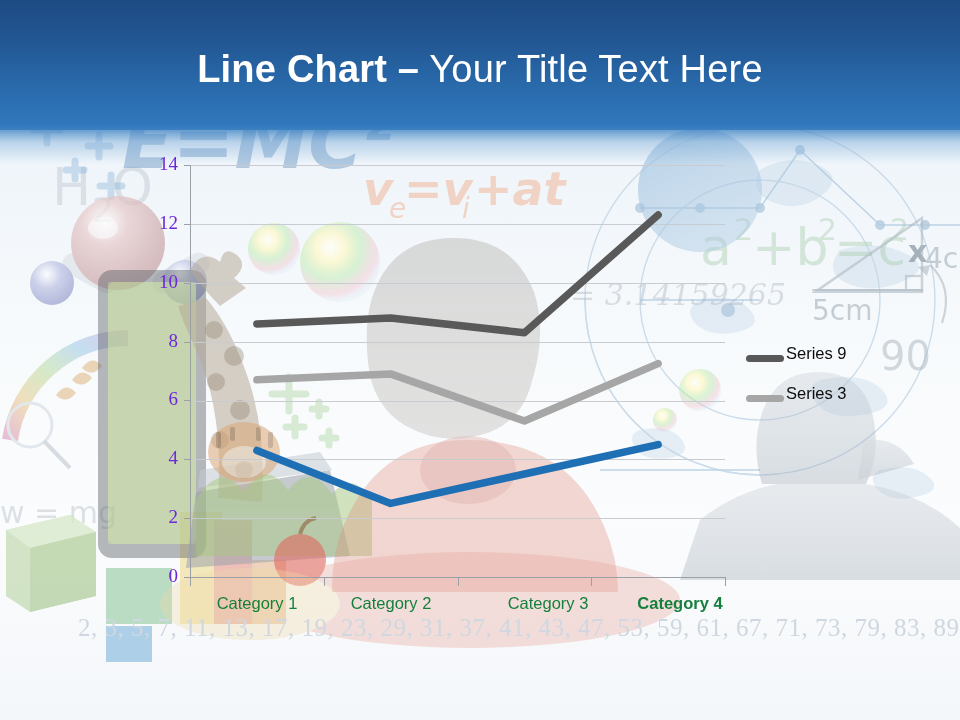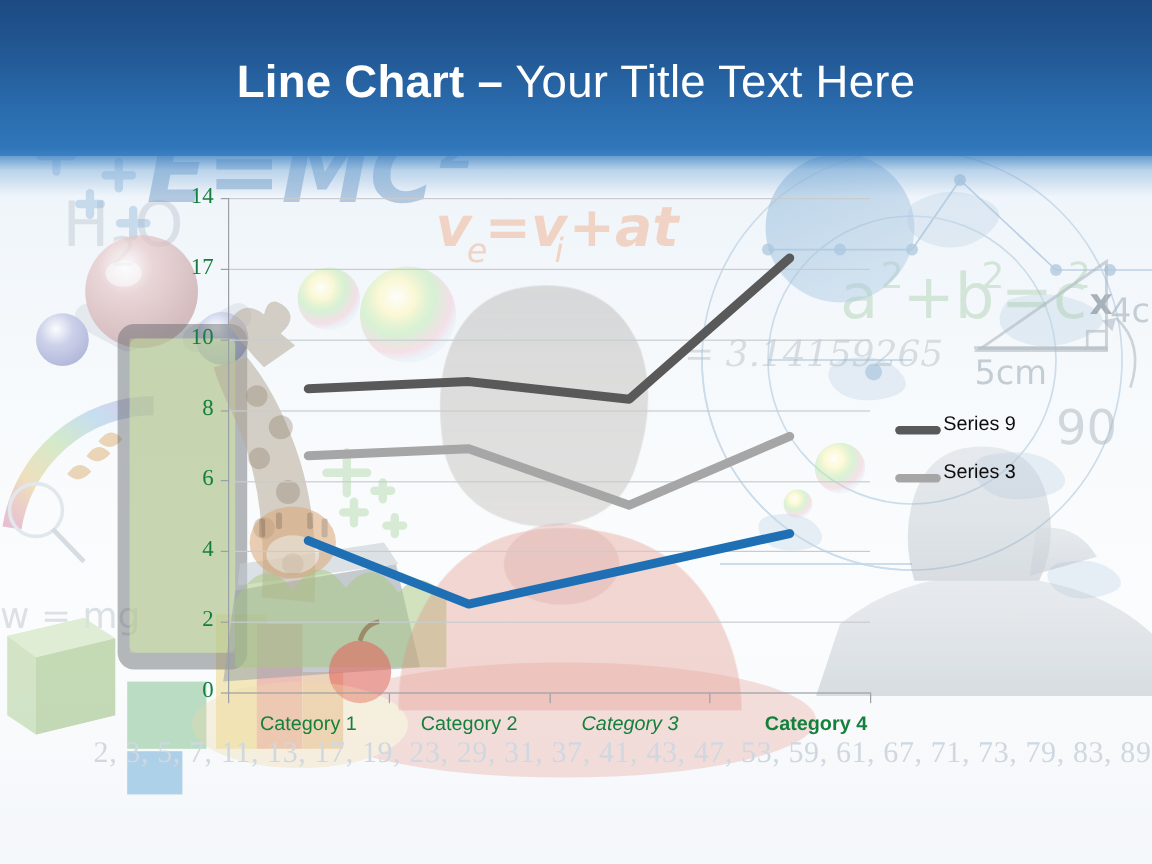--- a/index.html
+++ b/index.html
@@ -28,21 +28,21 @@
   .title span.light{font-weight:normal;}
 
   
   .chart{position:absolute;left:0;top:0;width:960px;height:720px;}
   .plot{position:absolute;left:190px;top:165px;width:535px;height:412px;}
   .gridline{position:absolute;left:0;width:535px;height:1px;background:#c8ccd0;}
   .axis-y{position:absolute;left:190px;top:165px;width:1px;height:413px;background:#9aa0a6;}
   .axis-x{position:absolute;left:190px;top:577px;width:536px;height:1px;background:#9aa0a6;}
   .tick-y{position:absolute;left:184px;width:7px;height:1px;background:#9aa0a6;}
   .tick-x{position:absolute;top:578px;width:1px;height:8px;background:#9aa0a6;}
-  .ylab{position:absolute;width:46px;text-align:right;font-size:19px;color:#15803d;
+  .ylab{position:absolute;width:46px;text-align:right;font-size:19px;color:#6d28d9;
     font-family:"Liberation Serif", serif;}
   .xlab{position:absolute;top:594px;width:140px;text-align:center;font-size:16.5px;color:#15803d;}
 
   .series-svg{position:absolute;left:0;top:0;width:960px;height:720px;}
 
   
   .legend{position:absolute;left:746px;top:340px;width:140px;}
   .leg-row{position:relative;height:40px;}
   .leg-marker{position:absolute;left:0;top:15px;width:38px;height:7px;border-radius:3.5px;}
   .leg-text{position:absolute;left:40px;top:4px;font-size:16.5px;color:#0d0d0d;white-space:nowrap;}
@@ -325,37 +325,37 @@
     <div class="tick-y" style="top:165px;"></div>
     <div class="tick-y" style="top:224px;"></div>
     <div class="tick-y" style="top:283px;"></div>
     <div class="tick-y" style="top:342px;"></div>
     <div class="tick-y" style="top:400px;"></div>
     <div class="tick-y" style="top:459px;"></div>
     <div class="tick-y" style="top:518px;"></div>
     <div class="tick-y" style="top:577px;"></div>
 
     <div class="ylab" style="left:132px;top:153px;">14</div>
-    <div class="ylab" style="left:132px;top:212px;">17</div>
+    <div class="ylab" style="left:132px;top:212px;">12</div>
     <div class="ylab" style="left:132px;top:271px;">10</div>
     <div class="ylab" style="left:132px;top:330px;">8</div>
     <div class="ylab" style="left:132px;top:388px;">6</div>
     <div class="ylab" style="left:132px;top:447px;">4</div>
     <div class="ylab" style="left:132px;top:506px;">2</div>
     <div class="ylab" style="left:132px;top:565px;">0</div>
 
     <div class="tick-x" style="left:190px;"></div>
     <div class="tick-x" style="left:324px;"></div>
     <div class="tick-x" style="left:458px;"></div>
     <div class="tick-x" style="left:591px;"></div>
     <div class="tick-x" style="left:725px;"></div>
 
     <div class="xlab" style="left:187px;">Category 1</div>
     <div class="xlab" style="left:321px;">Category 2</div>
-    <div class="xlab" style="left:455px;font-style:italic;">Category 3</div>
+    <div class="xlab" style="left:478px;">Category 3</div>
     <div class="xlab" style="left:610px;font-weight:bold;">Category 4</div>
 
     <svg class="series-svg" viewBox="0 0 960 720">
       <polyline id="line-series-3" fill="none" stroke-width="7.5" stroke-linecap="round" stroke-linejoin="round" points="256.9,323.9 390.6,318.0 524.4,332.7 658.1,215.0" stroke="#595959"></polyline>
       <polyline id="line-series-2" fill="none" stroke-width="7.5" stroke-linecap="round" stroke-linejoin="round" points="256.9,379.8 390.6,373.9 524.4,421.0 658.1,363.6" stroke="#a6a6a6"></polyline>
       <polyline id="line-series-1" fill="none" stroke-width="7.5" stroke-linecap="round" stroke-linejoin="round" points="256.9,450.5 390.6,503.4 524.4,474.0 658.1,444.6" stroke="#1f6fb5"></polyline>
     </svg>
 
     <div class="legend">
       <div class="leg-row">

